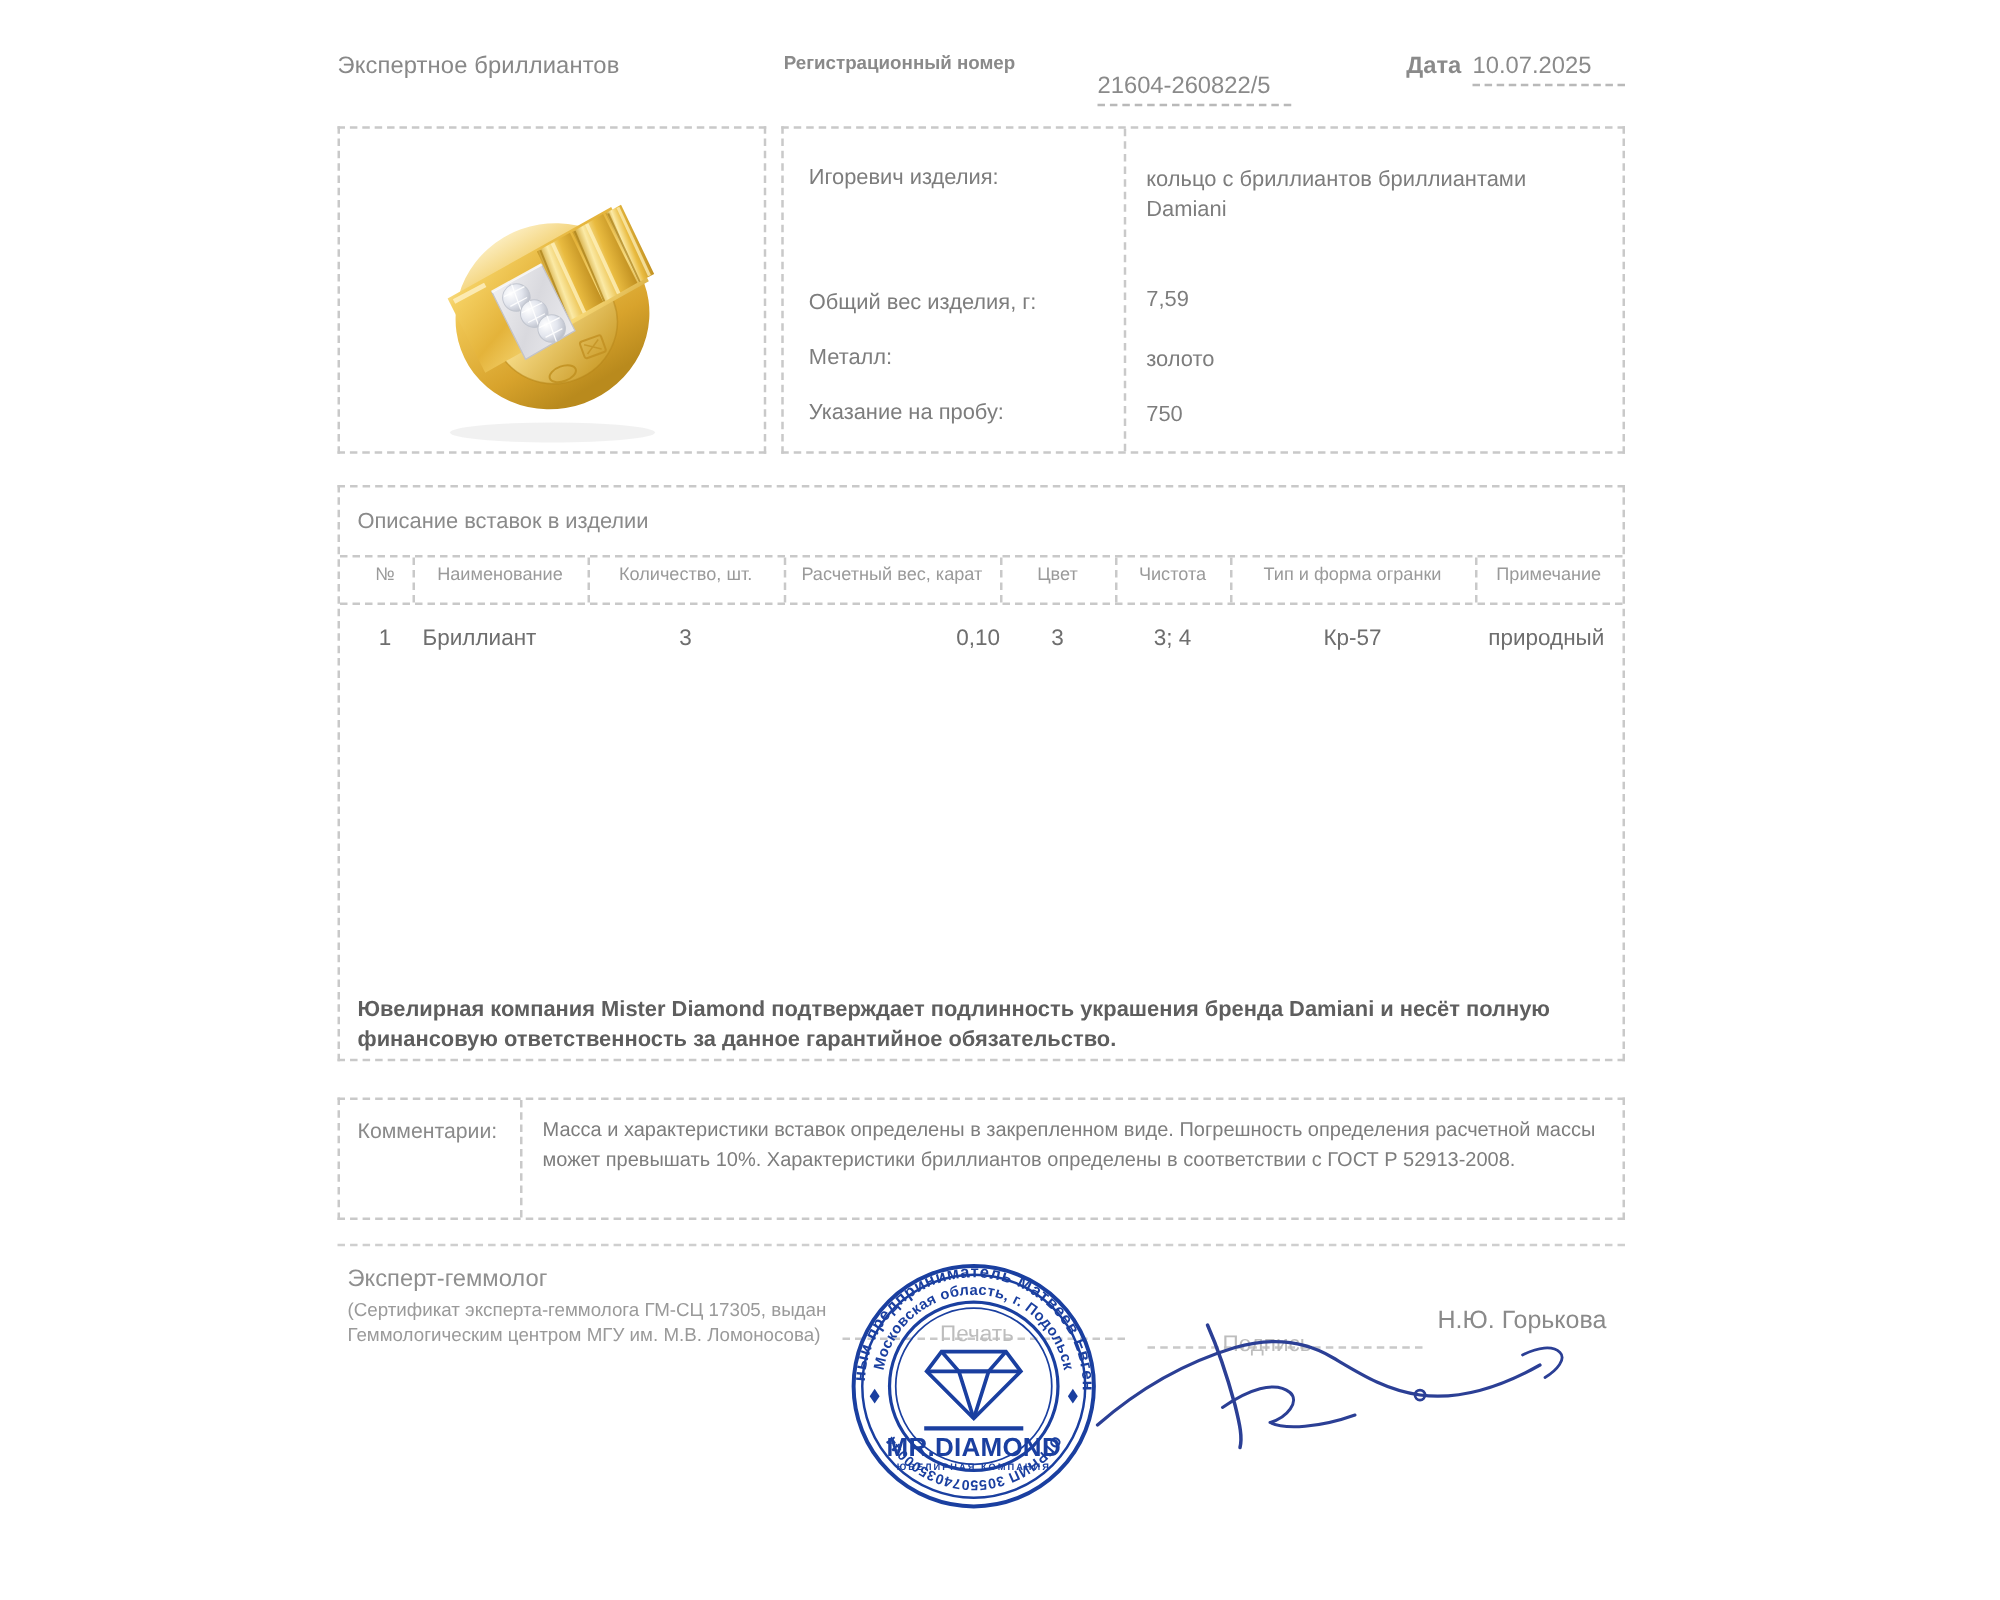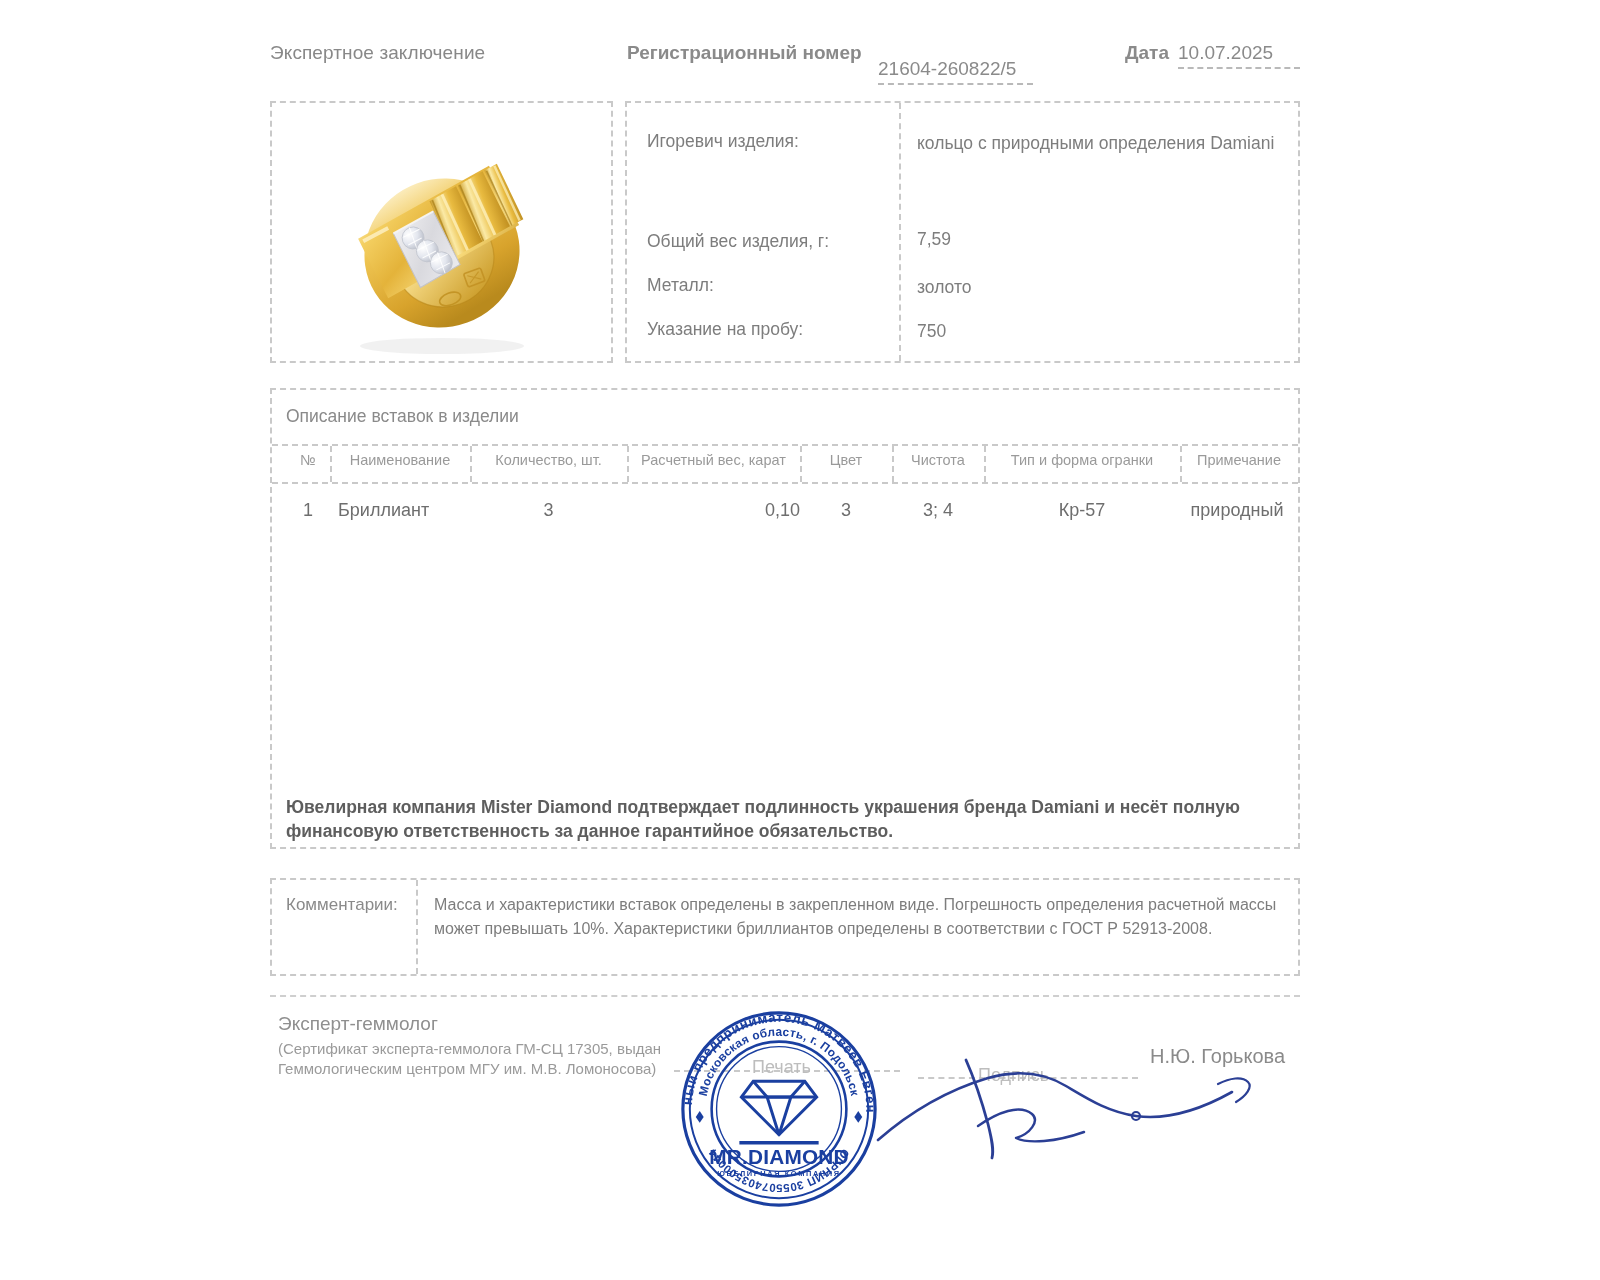--- a/index.html
+++ b/index.html
@@ -34,21 +34,21 @@
     position: absolute;
     left: 0; top: 4px;
     font-size: 19px;
     color: #888888;
     letter-spacing: .1px;
     white-space: nowrap;
   }
   .hdr-reg-label {
     position: absolute;
     left: 357px; top: 4px;
-    font-size: 19px;
+    font-size: 15px;
     font-weight: bold;
     color: #8a8a8a;
     white-space: nowrap;
   }
   .hdr-reg-value {
     position: absolute;
     left: 608px; top: 4px;
     width: 155px;
     font-size: 19px;
     color: #8a8a8a;
@@ -312,21 +312,21 @@
     height: 150px;
     z-index: 4;
   }
 </style>
 </head>
 <body>
 
 <div class="page">
 
   <div class="header">
-    <div class="hdr-title">Экспертное заключение</div>
+    <div class="hdr-title">Экспертное бриллиантов</div>
     <div class="hdr-reg-label">Регистрационный номер</div>
     <div class="hdr-reg-value">21604-260822/5</div>
     <div class="hdr-date-label">Дата</div>
     <div class="hdr-date-value">10.07.2025</div>
   </div>
 
   <div class="top-row">
 
     <div class="photo-box">
       <svg class="ring-wrap" viewBox="0 0 339 258">
@@ -414,21 +414,21 @@
 
           <path d="M100 112 L128 108" stroke="#fff6d6" stroke-width="4" opacity=".7" fill="none"></path>
         </g>
       </svg>
     </div>
 
     <div class="specs-box">
       <div class="specs-divider"></div>
 
       <div class="spec-label" style="top:28px;">Игоревич изделия:</div>
-      <div class="spec-value" style="top:28px;">кольцо с природными определения Damiani</div>
+      <div class="spec-value" style="top:28px;">кольцо с бриллиантов бриллиантами Damiani</div>
 
       <div class="spec-label" style="top:128px;">Общий вес изделия, г:</div>
       <div class="spec-value" style="top:124px;">7,59</div>
 
       <div class="spec-label" style="top:172px;">Металл:</div>
       <div class="spec-value" style="top:172px;">золото</div>
 
       <div class="spec-label" style="top:216px;">Указание на пробу:</div>
       <div class="spec-value" style="top:216px;">750</div>
     </div>

